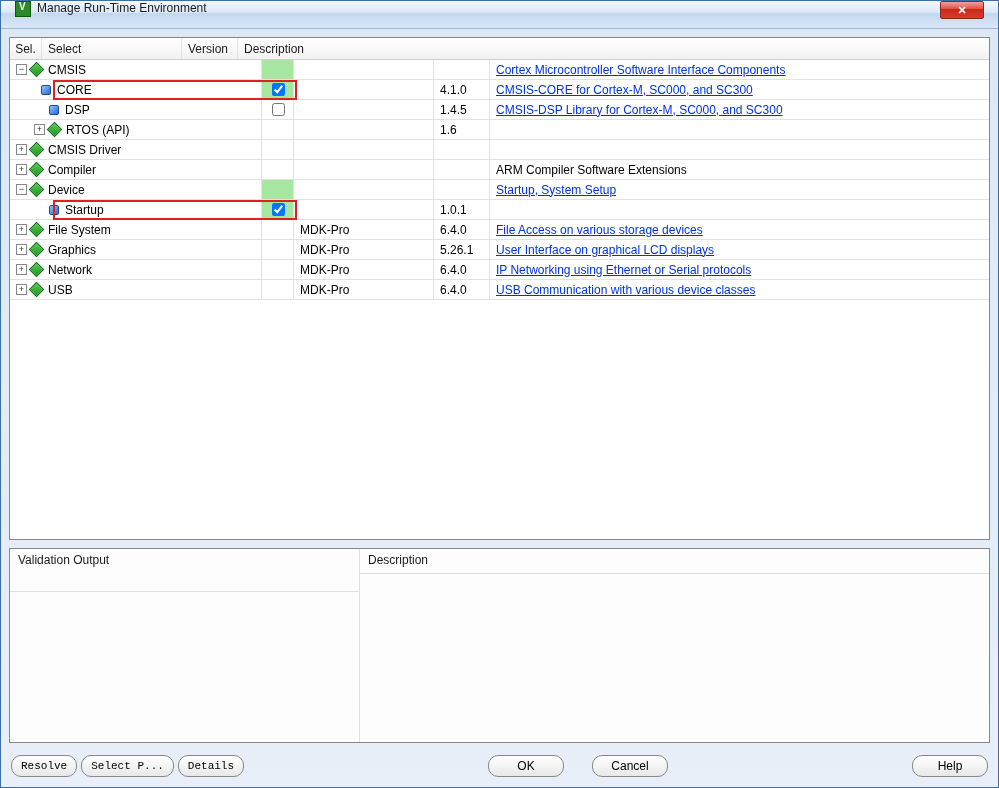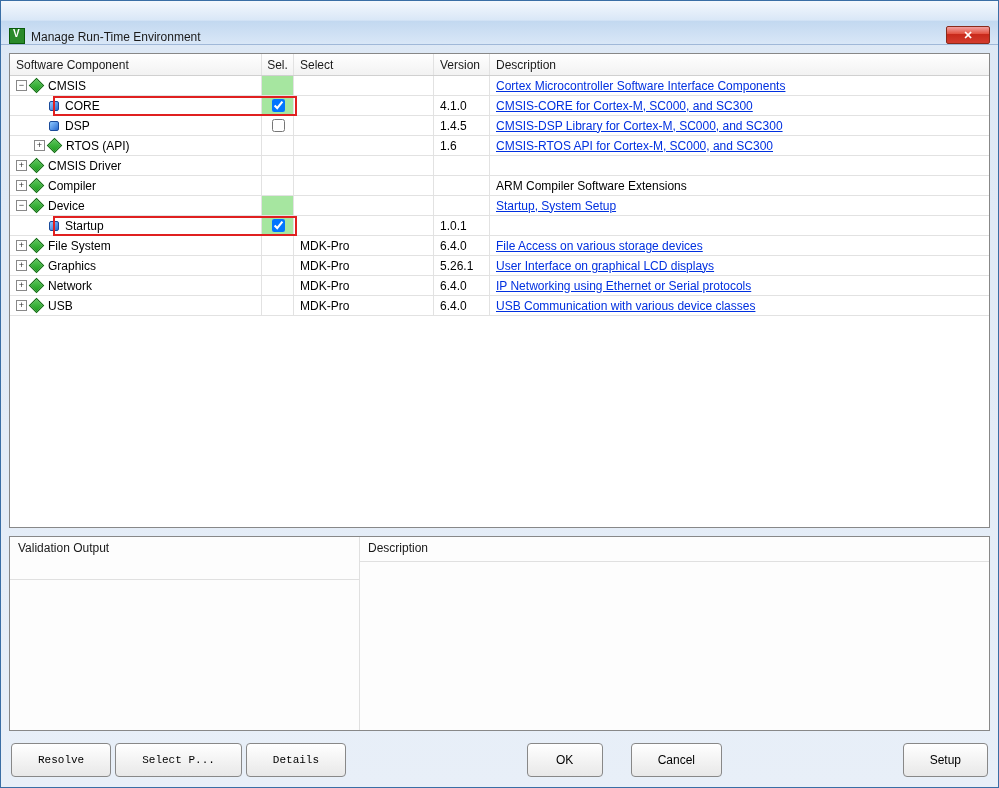--- a/index.html
+++ b/index.html
@@ -9,24 +9,24 @@
     font-size: 12px;
     background: #fff;
   }
   .window {
     width: 999px; height: 788px;
     border: 1px solid #3a6ea5;
     display: flex; flex-direction: column;
     background: linear-gradient(to bottom, #dde8f5 0%, #e8eff8 100%);
   }
   .titlebar {
-    height: 44px;
+    height: 28px;
     background: linear-gradient(to bottom, #f4f8fd 0%, #d9e7f7 45%, #c2d8f0 46%, #d9e7f7 100%);
-    display: flex; align-items: flex-end;
-    padding: 0 8px;
+    display: flex; align-items: flex-start;
+    padding: 0 14px;
     border-bottom: 1px solid #a0b8d8;
   }
   .titlebar .app-icon {
     width: 16px; height: 16px; margin-right: 6px;
     background: #2a8a2a; display: inline-block;
     border: 1px solid #0a5a0a; position: relative;
   }
   .titlebar .app-icon::after {
     content: "V"; position: absolute; top: -1px; left: 3px;
     color: #fff; font-size: 10px; font-weight: bold;
@@ -57,23 +57,23 @@
   .val-right { flex: 1; display: flex; flex-direction: column; background: #fdfdfd; }
   .val-head { padding: 4px 8px 8px; color: #1a1a1a; height: 24px; }
   .val-body { flex: 1; border-top: 1px solid #e0e0e0; }
   .btnbar {
     display: flex; align-items: center;
     padding: 4px 10px 10px;
     gap: 4px;
   }
   .btnbar .gap { flex: 1; }
   .btn {
-    min-width: 66px; height: 34px; padding: 0 26px;
+    min-width: 66px; height: 22px; padding: 0 9px;
     background: linear-gradient(to bottom, #ffffff 0%, #e8e8e8 100%);
-    border: 1px solid #888; border-radius: 4px;
+    border: 1px solid #888; border-radius: 10px;
     font-size: 12px; cursor: pointer;
     display: inline-flex; align-items: center; justify-content: center;
   }
   .btn.small { font-family: "Courier New", monospace; font-size: 11px; min-width: 66px; }
   .btn.primary { min-width: 76px; }
 
   
   .cols-head {
     display: flex; height: 22px;
     background: linear-gradient(to bottom, #ffffff 0%, #f2f2f2 100%);
@@ -139,21 +139,20 @@
     <span class="spacer"></span>
     <div class="close-btn">
       <span>✕</span>
     </div>
   </div>
 
   <div class="content">
 
     <div class="panel tree-panel">
       <div class="cols-head">
-        <div class="c-comp">Software Component</div>
         <div class="c-sel">Sel.</div>
         <div class="c-var">Select</div>
         <div class="c-ver">Version</div>
         <div class="c-desc">Description</div>
       </div>
       <div class="rows" id="rows">
           <div class="row">
             <div class="c-comp">
               <div class="comp-inner" style="padding-left: 6px;">
                 <span class="toggle ">−</span>
@@ -163,21 +162,21 @@
             </div>
             <div class="c-sel cell selcell-green"></div>
             <div class="c-var"></div>
             <div class="c-ver"></div>
             <div class="c-desc">
               <span class="link">Cortex Microcontroller Software Interface Components</span>
             </div>
           </div>
           <div class="row">
             <div class="c-comp">
-              <div class="comp-inner" style="padding-left: 24px;">
+              <div class="comp-inner" style="padding-left: 16px;">
                 <span class="toggle blank"></span>
                 <span class="icon-leaf"></span>
                 <span>CORE</span>
               </div>
             </div>
             <div class="c-sel cell selcell-green">
               <input type="checkbox" class="chk" checked="" style="">
             </div>
             <div class="c-var"></div>
             <div class="c-ver">4.1.0</div>
@@ -206,23 +205,20 @@
             <div class="c-comp">
               <div class="comp-inner" style="padding-left: 24px;">
                 <span class="toggle ">+</span>
                 <span class="icon-diamond"></span>
                 <span>RTOS (API)</span>
               </div>
             </div>
             <div class="c-sel cell "></div>
             <div class="c-var"></div>
             <div class="c-ver">1.6</div>
-            <div class="c-desc">
-              <span class="link">CMSIS-RTOS API for Cortex-M, SC000, and SC300</span>
-            </div>
           </div>
           <div class="row">
             <div class="c-comp">
               <div class="comp-inner" style="padding-left: 6px;">
                 <span class="toggle ">+</span>
                 <span class="icon-diamond"></span>
                 <span>CMSIS Driver</span>
               </div>
             </div>
             <div class="c-sel cell "></div>
@@ -353,15 +349,15 @@
 
   <div class="btnbar">
     <button class="btn small">Resolve</button>
     <button class="btn small">Select P...</button>
     <button class="btn small">Details</button>
     <span class="gap"></span>
     <button class="btn primary">OK</button>
     <span style="width:20px"></span>
     <button class="btn primary">Cancel</button>
     <span class="gap"></span>
-    <button class="btn primary">Setup</button>
+    <button class="btn primary">Help</button>
   </div>
 </div>
 
 </body></html>

